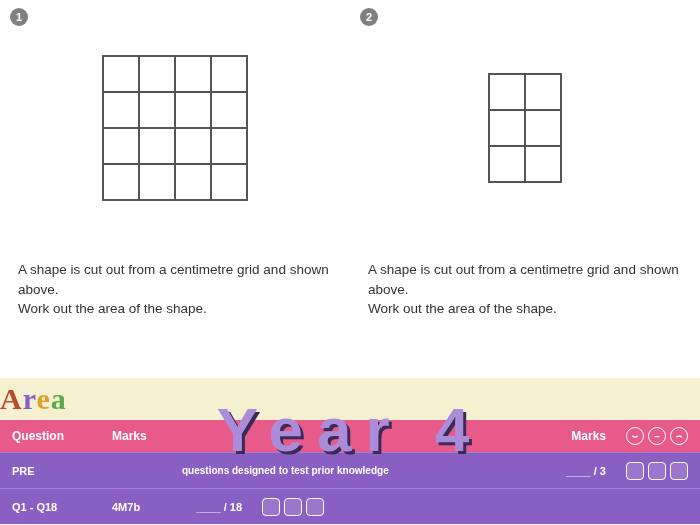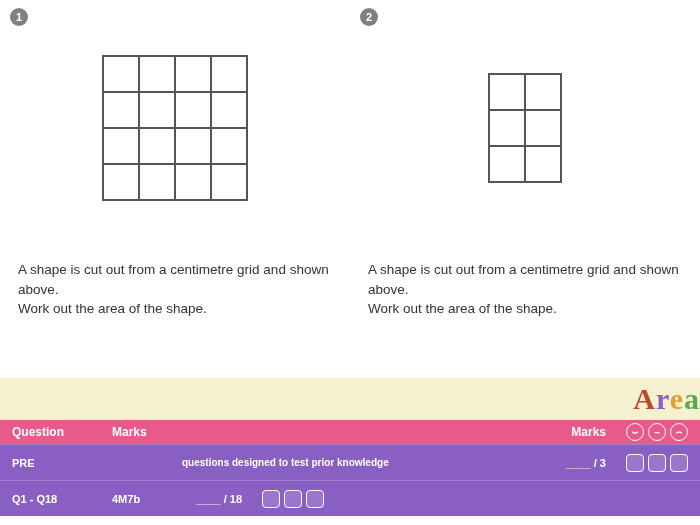--- a/index.html
+++ b/index.html
@@ -6,26 +6,26 @@
 body{width:700px;height:525px;font-family:Arial,sans-serif;background:#fff;overflow:hidden;position:relative}
 .problems{display:flex;height:378px}
 .problem{flex:1;padding:8px 18px;position:relative}
 .qnum{width:18px;height:18px;border-radius:50%;background:#808080;color:#fff;font-size:11px;font-weight:bold;display:flex;align-items:center;justify-content:center;position:absolute;top:8px;left:10px}
 .shape-area{height:220px;display:flex;align-items:center;justify-content:center;margin-top:10px}
 .grid{display:grid;border:1px solid #555}
 .grid-4x4{grid-template-columns:repeat(4,36px);grid-template-rows:repeat(4,36px)}
 .grid-2x3{grid-template-columns:repeat(2,36px);grid-template-rows:repeat(3,36px)}
 .grid div{border:1px solid #555}
 .qtext{font-size:13.5px;color:#333;line-height:1.45;margin-top:22px}
-.banner{height:42px;background:#f4f0d0;display:flex;align-items:center;justify-content:flex-end}
+.banner{height:42px;background:#f4f0d0;display:flex;align-items:center;justify-content:flex-start}
 .area-word span{font-size:30px;font-weight:900;font-family:Georgia,serif;letter-spacing:1px}
 .a1{color:#b84a2e}.a2{color:#8a5fc4}.a3{color:#e0a030}.a4{color:#5ca84f}
 .table-section{position:relative}
 .year4{position:absolute;top:-26px;left:0;right:0;text-align:center;font-size:62px;font-weight:900;color:#aa8cd8;text-shadow:3px 3px 0 #3a2a5a;letter-spacing:14px;z-index:5;pointer-events:none}
-.thead{background:#e85a8a;color:#fff;font-size:12px;font-weight:bold;display:flex;align-items:center;height:24px;padding:0 12px;position:relative}
+.thead{background:#e85a8a;color:#fff;font-size:12px;font-weight:bold;display:flex;align-items:center;height:32px;padding:0 12px;position:relative}
 .trow{background:#8a5fc4;color:#fff;font-size:11px;font-weight:bold;display:flex;align-items:center;height:36px;padding:13px 12px;border-top:1px solid rgba(255,255,255,.2);position:relative}
 .c-q{width:100px}
 .c-s{width:70px}
 .c-d{flex:1;font-size:10px}
 .c-m{width:70px;text-align:right;padding-right:10px}
 .c-f{width:72px;display:flex;gap:4px;justify-content:flex-end}
 .face{width:18px;height:18px;border:1.5px solid #fff;border-radius:50%;display:inline-flex;align-items:center;justify-content:center;font-size:10px;color:#fff}
 .mbox{width:18px;height:18px;border:1.5px solid #fff;border-radius:4px;background:rgba(255,255,255,.15)}
 </style>
 </head>
@@ -72,20 +72,21 @@
     <p class="qtext" style="white-space:pre-line">A shape is cut out from a centimetre grid and shown above.
 Work out the area of the shape.</p>
   </div>
 </div>
 
 <div class="banner">
   <div class="area-word"><span class="a1">A</span><span class="a2">r</span><span class="a3">e</span><span class="a4">a</span></div>
 </div>
 
 <div class="table-section">
+  <div class="year4">Year 4</div>
   <div class="thead">
     <div class="c-q">Question</div>
     <div class="c-s">Marks</div>
     <div class="c-d"></div>
     <div class="c-m">Marks</div>
     <div class="c-f">
       <span class="face">⌣</span>
       <span class="face">–</span>
       <span class="face">⌢</span>
     </div>

